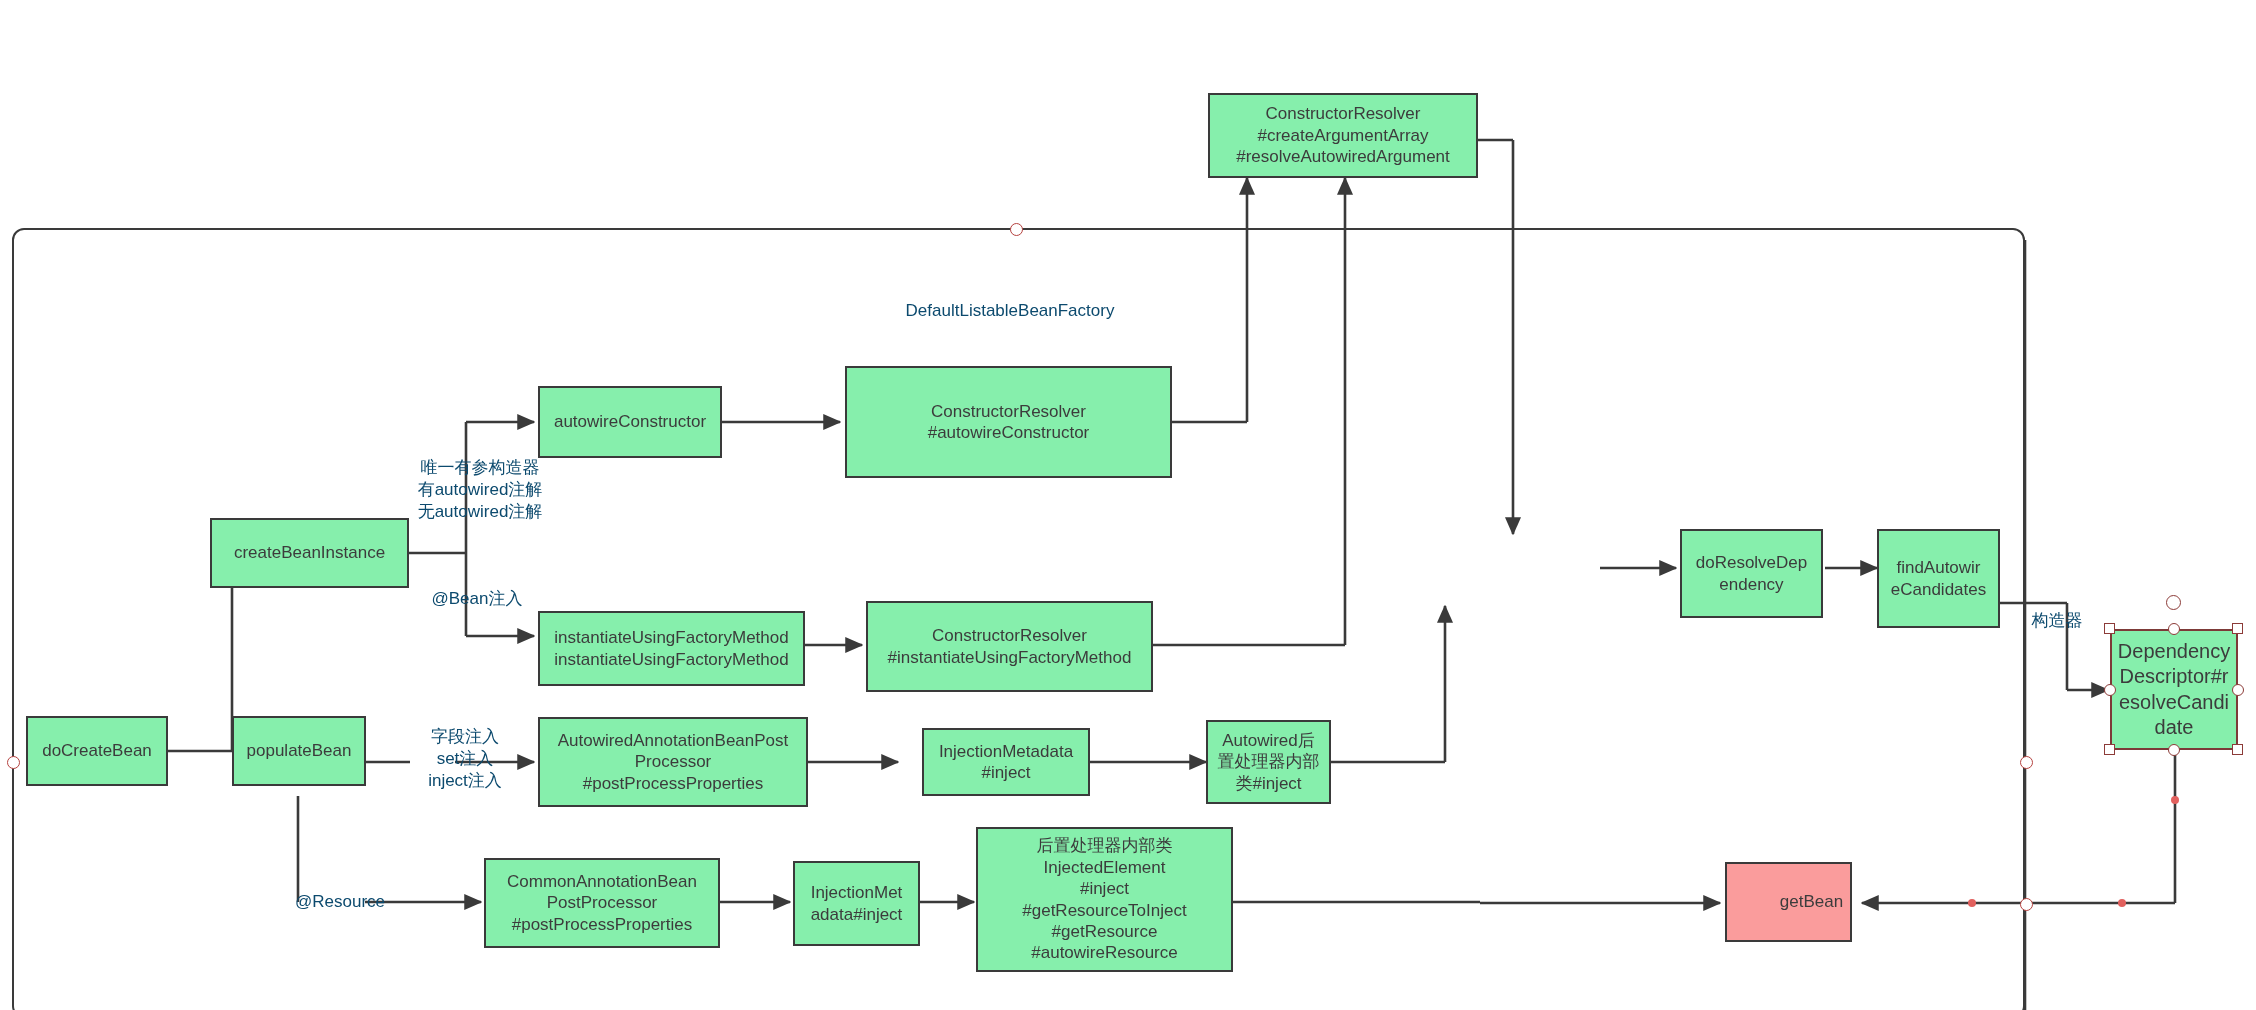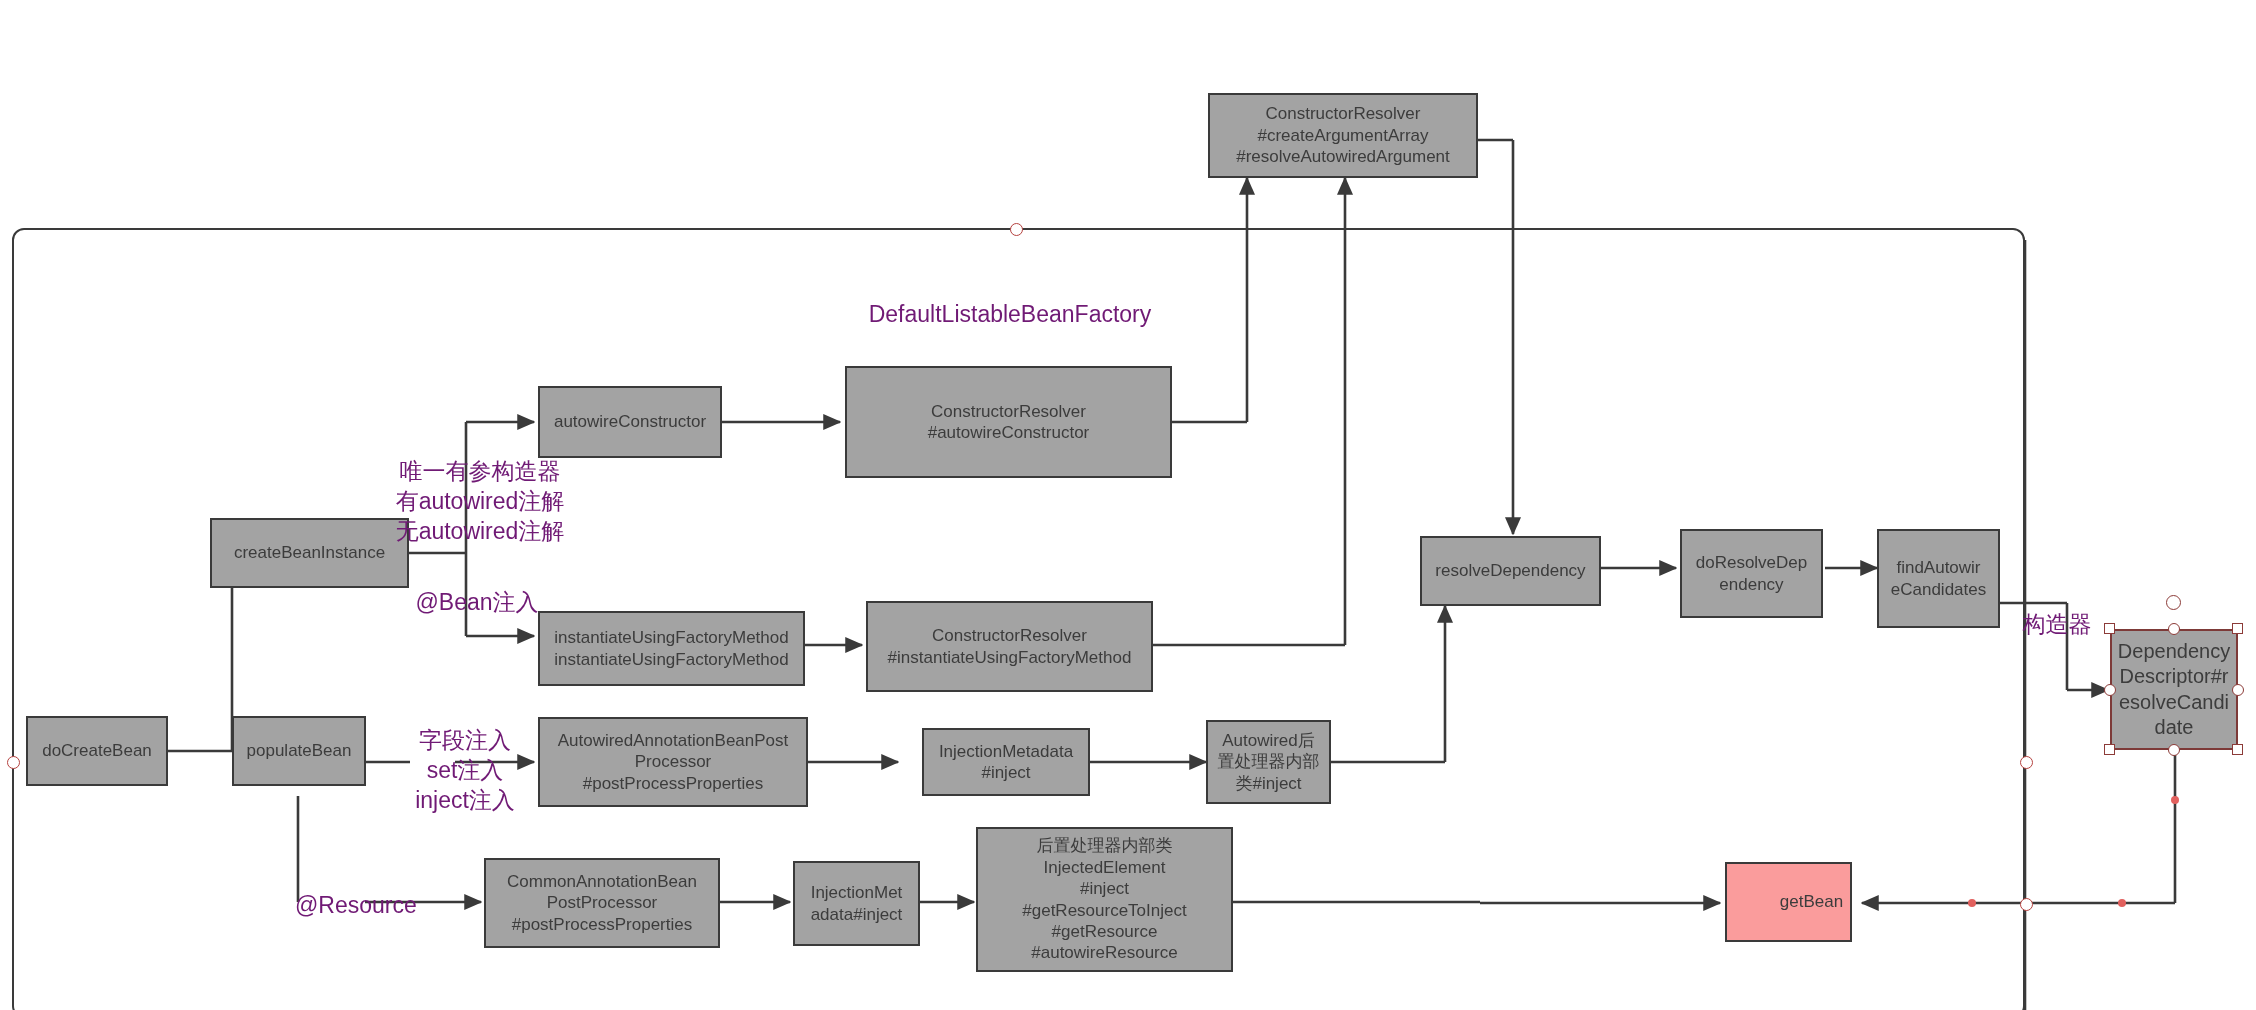--- a/index.html
+++ b/index.html
@@ -11,21 +11,21 @@
     position:relative;
     color:#3c3c3c;
   }
   #canvas{position:absolute;left:0;top:0;width:2256px;height:1010px;}
   svg#wires{position:absolute;left:0;top:0;width:2256px;height:1010px;pointer-events:none;}
 
   .node{
     position:absolute;
     box-sizing:border-box;
     border:2.4px solid #3a3a3a;
-    background:#a3a3a3;
+    background:#86efac;
     display:flex;align-items:center;justify-content:center;
     text-align:center;
     font-size:17px;
     line-height:1.26;
     color:#3c3c3c;
     white-space:pre-line;
     z-index:5;
   }
   .node.pink{background:#fa9c9c;border-color:#3a3a3a;padding-left:46px;}
   .node.selected{
@@ -35,23 +35,23 @@
   .container-box{
     position:absolute;
     box-sizing:border-box;
     border:2.4px solid #3a3a3a;
     border-radius:12px;
     background:transparent;
     z-index:1;
   }
   .floating-label{
     position:absolute;
-    font-size:23px;
+    font-size:17px;
     line-height:1.3;
-    color:#701a75;
+    color:#0c4a6e;
     text-align:center;
     white-space:pre-line;
     z-index:6;
   }
   .floating-label.left{text-align:left;}
 
   
   .handle{
     position:absolute;
     z-index:12;
@@ -211,21 +211,20 @@
   <div class="node" style="left:793px;top:861px;width:127px;height:85px;">InjectionMet
 adata#inject</div>
 
   <div class="node" style="left:976px;top:827px;width:257px;height:145px;">后置处理器内部类
 InjectedElement
 #inject
 #getResourceToInject
 #getResource
 #autowireResource</div>
 
-  <div class="node" style="left:1420px;top:536px;width:181px;height:70px;">resolveDependency</div>
 
   <div class="node" style="left:1680px;top:529px;width:143px;height:89px;">doResolveDep
 endency</div>
 
   <div class="node" style="left:1877px;top:529px;width:123px;height:99px;">findAutowir
 eCandidates</div>
 
   <div class="node pink" style="left:1725px;top:862px;width:127px;height:80px;">getBean</div>
 
   <div class="node selected" style="left:2110px;top:629px;width:128px;height:121px;font-size:20px;">Dependency

